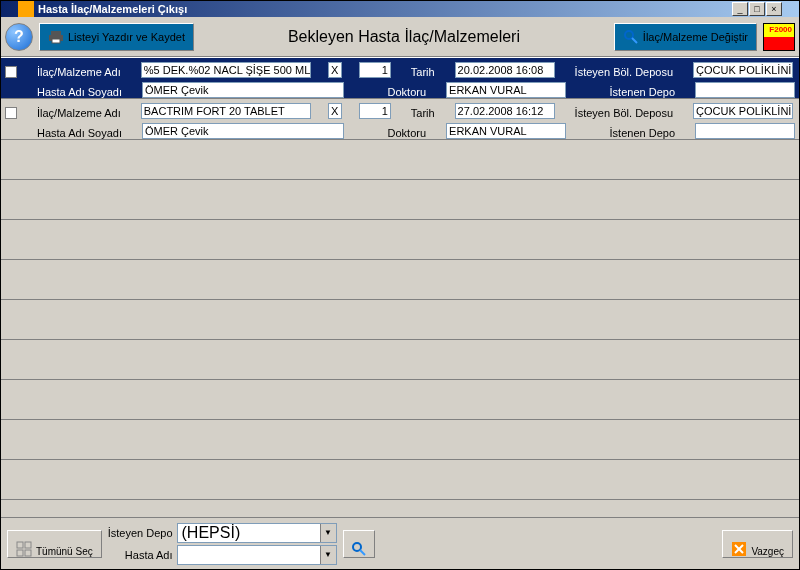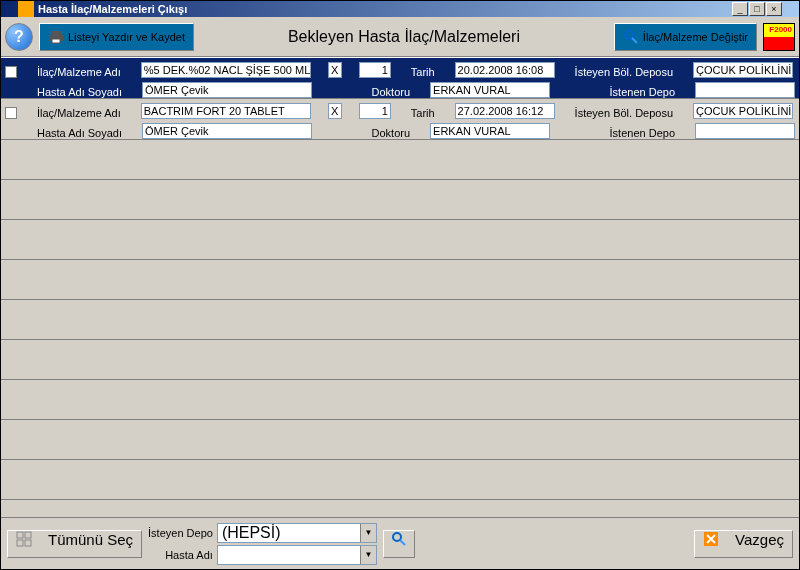--- a/index.html
+++ b/index.html
@@ -22,26 +22,26 @@
 .row.selected .lbl { color: #fff; }
 .row:not(.selected) .row-line { background: #d4d0c8; color: #000; }
 .chk { width: 12px; height: 12px; background: #fff; border: 1px solid #808080; display: inline-block; flex-shrink: 0; }
 .lbl { font-size: 11px; padding: 0 3px; white-space: nowrap; flex-shrink: 0; }
 .fld { background: #fff; color: #000; border: 1px solid #7f9db9; height: 16px; font-size: 11px; padding: 0 2px; display: flex; align-items: center; overflow: hidden; white-space: nowrap; }
 .w-med-name { width: 170px; }
 .w-qty-x { width: 14px; justify-content: center; }
 .w-qty { width: 32px; justify-content: flex-end; }
 .w-date { width: 100px; }
 .w-depo { width: 100px; }
-.w-pat { width: 170px; }
+.w-pat { width: 202px; }
 .w-doc { width: 120px; margin-top: 32px; }
 .w-req { width: 100px; }
 .spacer { flex: 1; }
 .footer { height: 52px; border-top: 1px solid #808080; background: #d4d0c8; display: flex; align-items: center; padding: 6px; gap: 6px; }
-.footer-btn { height: 28px; border: 1px solid #fff; border-right-color: #808080; border-bottom-color: #808080; background: #d4d0c8; display: flex; align-items: flex-start; padding: 0 8px; gap: 16px; cursor: pointer; font-size: 15px; }
+.footer-btn { height: 28px; border: 1px solid #fff; border-right-color: #808080; border-bottom-color: #808080; background: #d4d0c8; display: flex; align-items: flex-end; padding: 0 8px; gap: 4px; cursor: pointer; font-size: 10px; }
 .filter-grid { display: grid; grid-template-columns: auto auto; gap: 2px 4px; align-items: center; }
 .filter-lbl { font-size: 11px; text-align: right; }
 .combo { width: 160px; height: 20px; background: #fff; border: 1px solid #7f9db9; display: flex; align-items: center; }
 .combo-text { flex: 1; padding: 0 4px; font-size: 16px; }
 .combo-arrow { width: 16px; height: 18px; background: #d4d0c8; border-left: 1px solid #808080; display: flex; align-items: center; justify-content: center; font-size: 8px; }
 .icon-svg { width: 16px; height: 16px; flex-shrink: 0; }
 .printer-icon { fill: #555; }
 .search-icon-circle { stroke: #0066cc; stroke-width: 2; fill: none; }
 .search-icon-handle { stroke: #3399ff; stroke-width: 2; }
 .save-icon { fill: #2a5c9a; }

